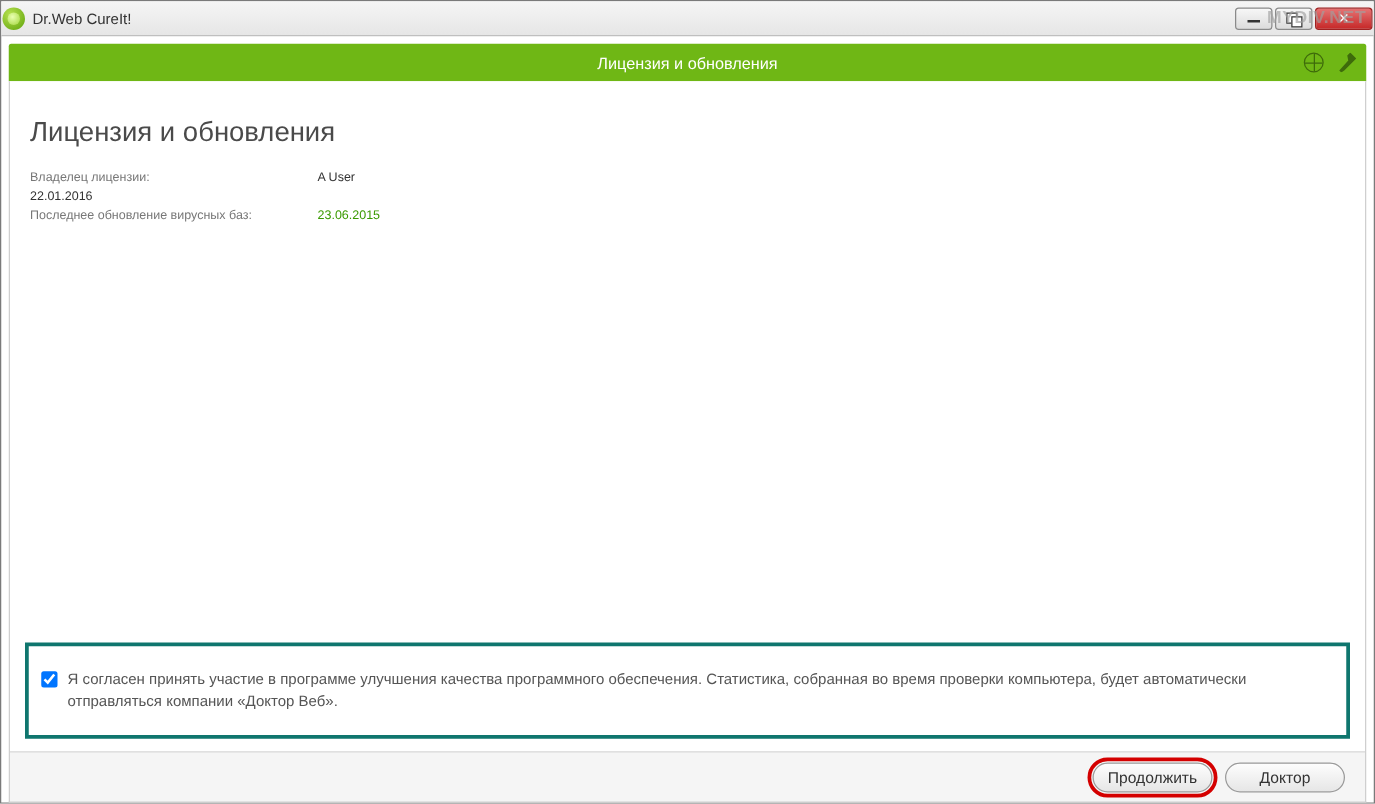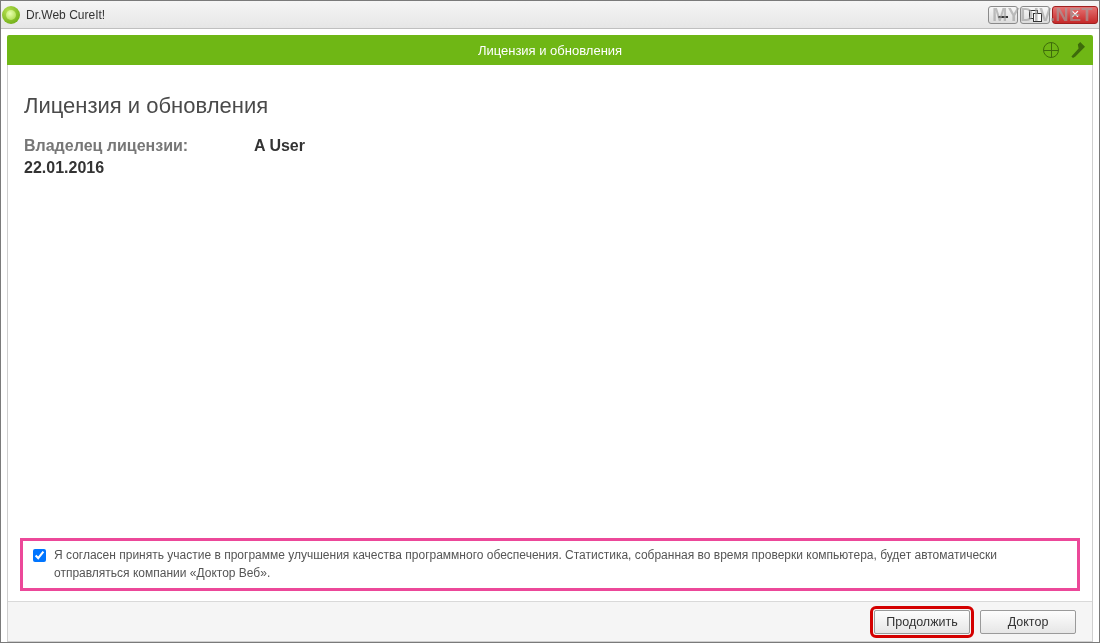--- a/index.html
+++ b/index.html
@@ -57,46 +57,46 @@
     background: #3e6b0b;
     clip-path: polygon(70% 0,100% 30%,40% 90%,25% 100%,15% 90%,60% 40%,55% 15%);
   }
   
   .content {
     margin: 0 6px 6px 6px; border: 1px solid #cfcfcf; border-top:none;
     height: calc(100% - 28px - 36px); background:#fff; position:relative;
     padding: 28px 16px 0 16px;
   }
   .page-title { font-size: 22px; font-weight: 400; color:#4a4a4a; margin-bottom: 18px; }
-  .info-row { display:flex; font-size:16px; color:#777; margin-bottom:4px;font-weight:bold; }
+  .info-row { display:flex; font-size:10px; color:#777; margin-bottom:4px; }
   .info-row .lbl { width: 230px; }
   .info-row .val { color:#333;text-align:right; }
   .info-row .val.green { color:#3a9a00; }
   
   .consent-wrap {
     position:absolute; left:12px; right:12px; bottom:50px;
-    border: 3px solid #ec4899; padding: 6px 10px;
+    border: 3px solid #0f766e; padding: 18px 10px;
     font-size: 12px; color:#555; line-height:1.45;
     display:flex; align-items:flex-start; gap:8px;
   }
   .consent-wrap input[type=checkbox]{ margin-top:2px; }
   
   .footer {
     position:absolute; left:0; right:0; bottom:0; height:40px;
     border-top:1px solid #d9d9d9; background:#f5f5f5;
     display:flex; align-items:center; justify-content:flex-end; gap:10px; padding-right:16px;
   }
   .btn {
     min-width: 96px; height:24px; border:1px solid #9a9a9a; background:linear-gradient(#fdfdfd,#e6e6e6);
-    font-size:12.5px; color:#333; border-radius:2px; cursor:pointer;
+    font-size:12.5px; color:#333; border-radius:12px; cursor:pointer;
   }
   .btn-highlight { outline: 3px solid #d40000; outline-offset: 1px; }
   
   .watermark {
-    position:absolute; top:4px; right:6px; font-size:18px; font-weight:600;
+    position:absolute; top:4px; right:6px; font-size:14px; font-weight:600;
     color: rgba(160,160,160,0.65); letter-spacing:0.5px; pointer-events:none;
     font-family: Arial, sans-serif;
   }
 </style>
 </head>
 <body>
 
 <div class="window">
 
   <div class="titlebar">
@@ -122,20 +122,24 @@
   <div class="content">
     <div class="page-title">Лицензия и обновления</div>
 
     <div class="info-row">
       <span class="lbl">Владелец лицензии:</span>
       <span class="val">A User</span>
     </div>
     <div class="info-row">
       <span class="val">22.01.2016</span>
     </div>
+    <div class="info-row">
+      <span class="lbl">Последнее обновление вирусных баз:</span>
+      <span class="val green">23.06.2015</span>
+    </div>
 
     <div class="consent-wrap">
       <input type="checkbox" checked="" style="">
       <span>Я согласен принять участие в программе улучшения качества программного обеспечения. Статистика, собранная во время проверки компьютера, будет автоматически отправляться компании «Доктор Веб».</span>
     </div>
 
     <div class="footer">
       <button class="btn btn-highlight">Продолжить</button>
       <button class="btn">Доктор</button>
     </div>

